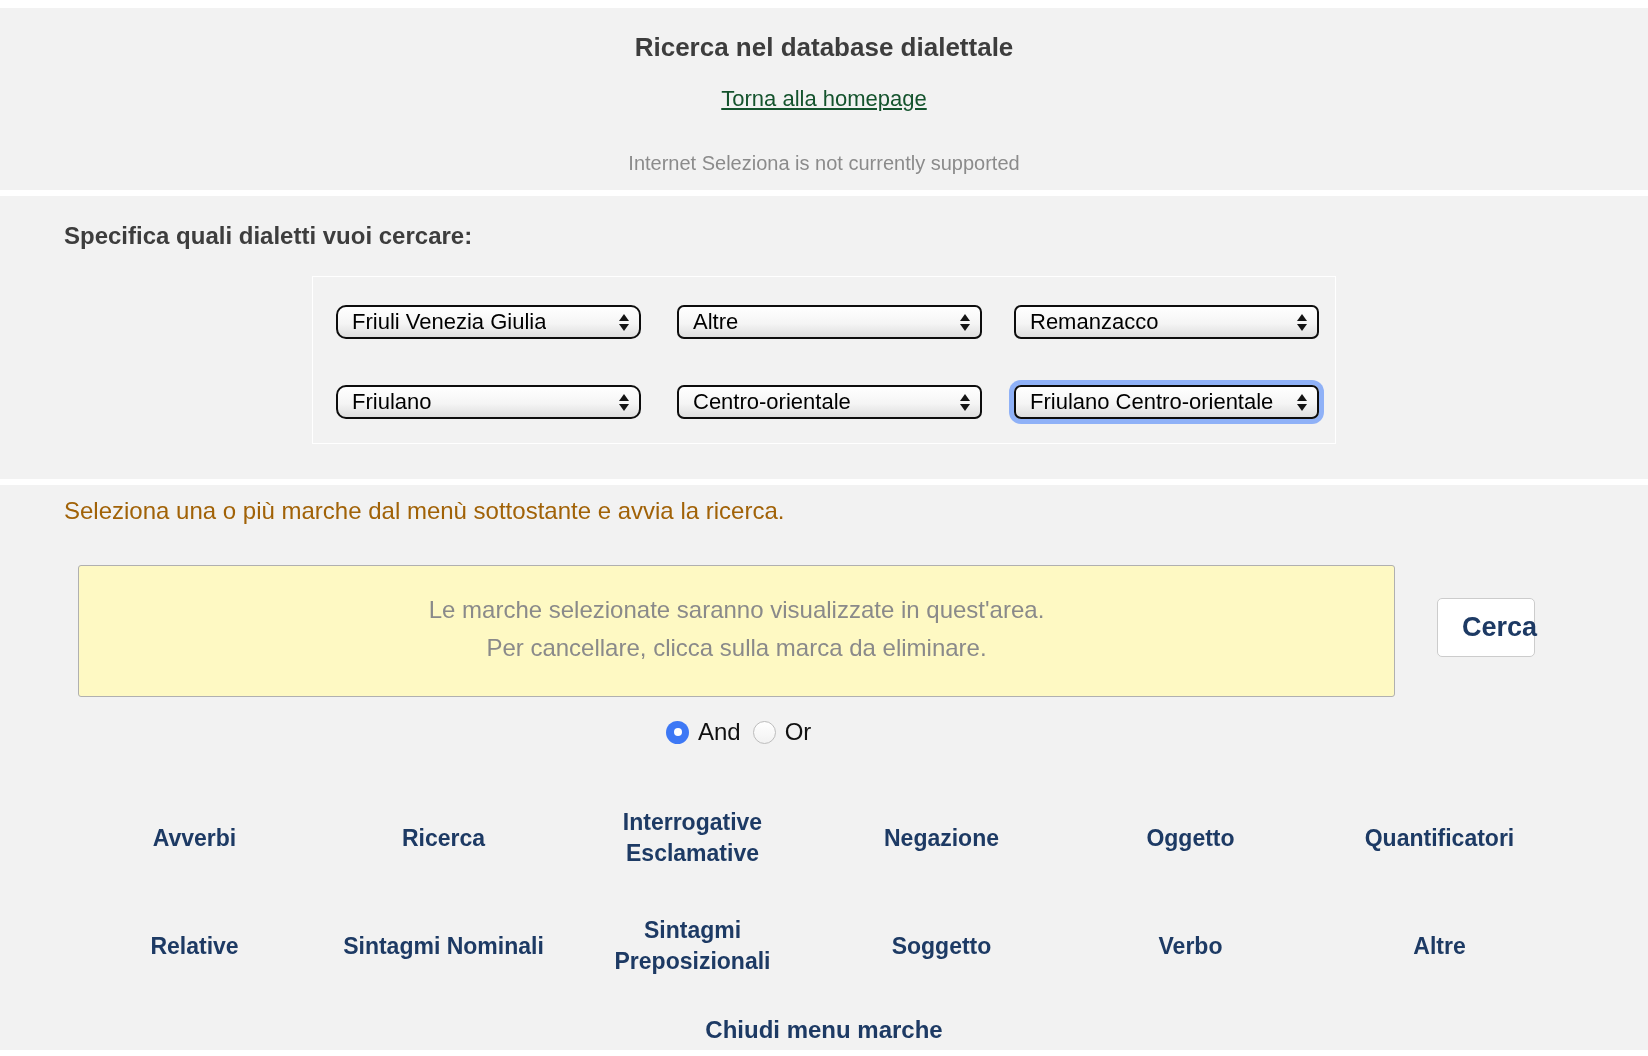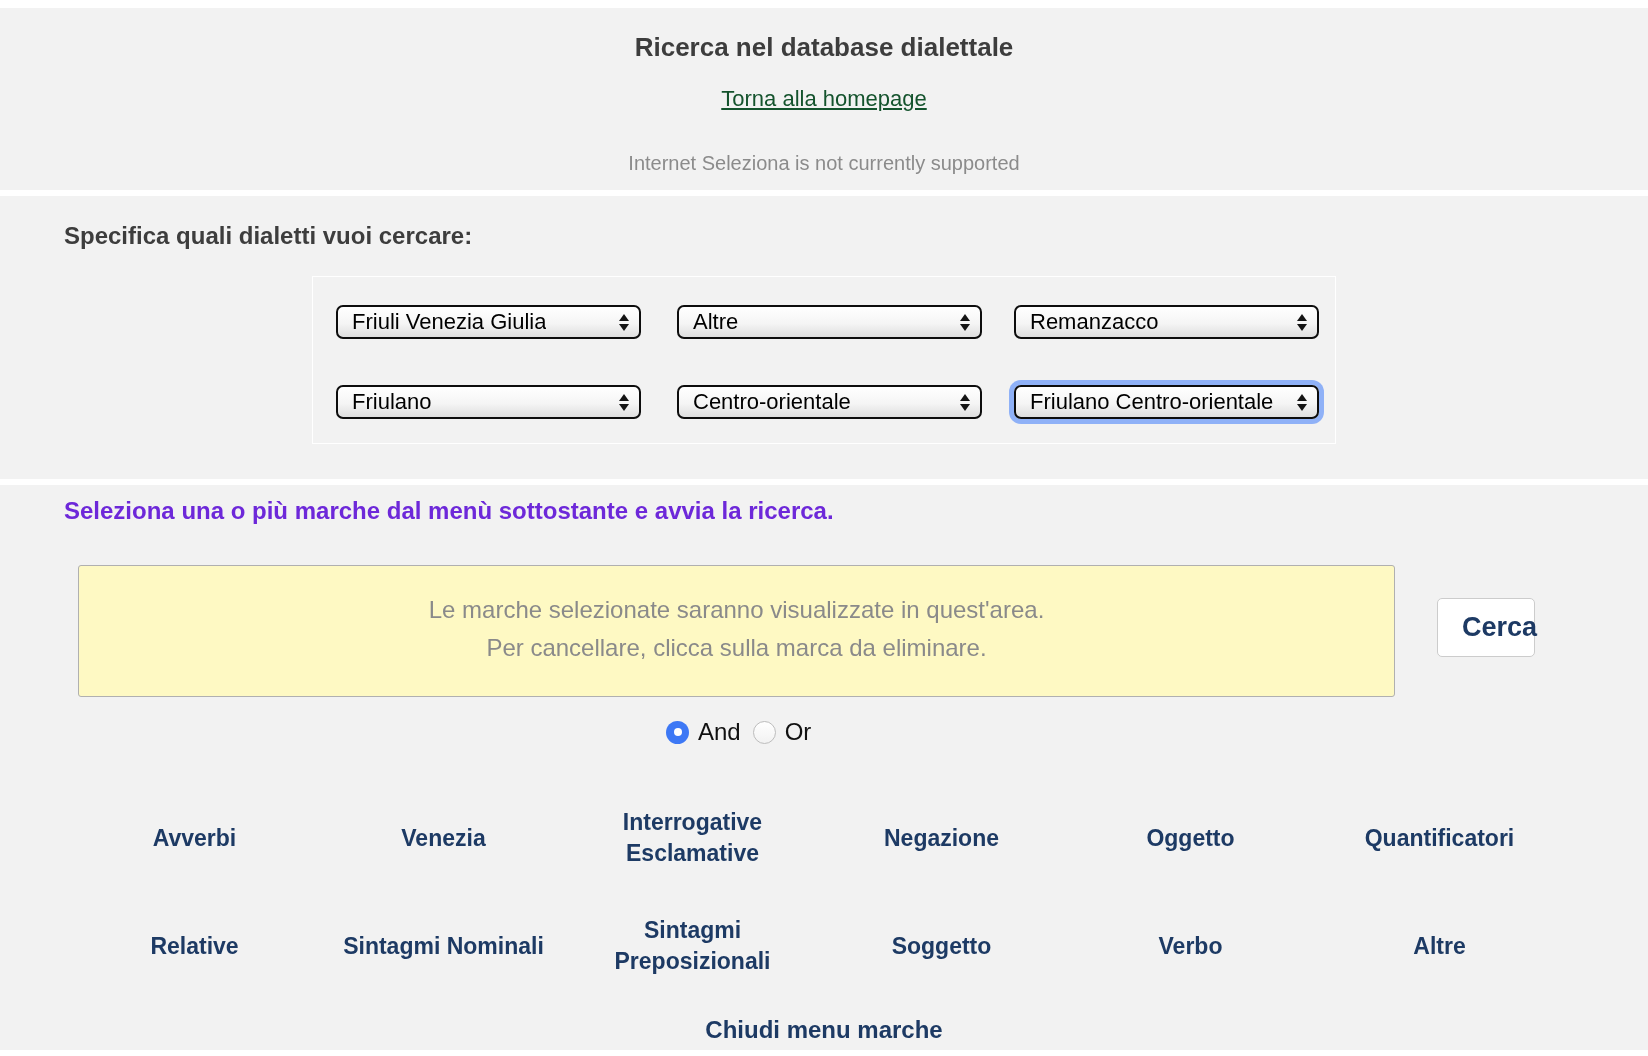--- a/index.html
+++ b/index.html
@@ -41,32 +41,32 @@
     position: absolute; height: 34px; width: 305px;
     border: 2px solid #0d0d0d; border-radius: 7px;
     background: linear-gradient(#ffffff 0%, #f5f5f5 55%, #dedede 100%);
     display: flex; align-items: center; justify-content: space-between;
     padding: 0 10px 0 14px; cursor: pointer;
     font-size: 22px; color: #000000; white-space: nowrap;
   }
   .mac-select .val { overflow: hidden; }
   .sel-r1 { top: 28px; }
   .sel-r2 { top: 108px; }
-  .sel-c1 { left: 23px; }
+  .sel-c1 { left: 23px; border-radius: 10px; }
   .sel-c2 { left: 364px; }
   .sel-c3 { left: 701px; }
   .mac-select.focused { box-shadow: 0 0 0 5px #8fb1f7; text-align: center; }
   .arrows { display: flex; flex-direction: column; align-items: center; gap: 3px; flex: 0 0 auto; margin-left: 6px; }
   .arr-up   { width: 0; height: 0; border-left: 5px solid transparent; border-right: 5px solid transparent; border-bottom: 7px solid #141414; }
   .arr-down { width: 0; height: 0; border-left: 5px solid transparent; border-right: 5px solid transparent; border-top: 7px solid #141414; }
 
   
   .marche-heading {
     position: absolute; top: 12px; left: 64px;
-    font-size: 24px; font-weight: bold; color: #6d28d9;
+    font-size: 24px; font-weight: normal; color: #a16207;
   }
   .selection-box {
     position: absolute; top: 80px; left: 78px; width: 1317px; height: 132px;
     background: #fef9c3; border: 1px solid #b0b0b0; border-radius: 3px;
     text-align: center; padding-top: 25px; cursor: pointer;
   }
   .selection-box .ph { font-size: 24px; color: #8a8a8a; line-height: 38px; }
   .search-btn {
     position: absolute; top: 113px; left: 1437px; width: 98px; height: 59px;
     background: #ffffff; border: 1px solid #cccccc; border-radius: 5px;
@@ -190,21 +190,21 @@
     <span class="radio unchecked"></span>
     <span class="op-label">Or</span>
   </div>
 
   <div class="marche-grid">
     <div class="marche-row">
       <div class="marche-cell">
           <a class="marche-link">Avverbi</a>
         </div>
       <div class="marche-cell">
-          <a class="marche-link">Venezia</a>
+          <a class="marche-link">Ricerca</a>
         </div>
       <div class="marche-cell">
           <a class="marche-link">Interrogative Esclamative</a>
         </div>
       <div class="marche-cell">
           <a class="marche-link">Negazione</a>
         </div>
       <div class="marche-cell">
           <a class="marche-link">Oggetto</a>
         </div>

